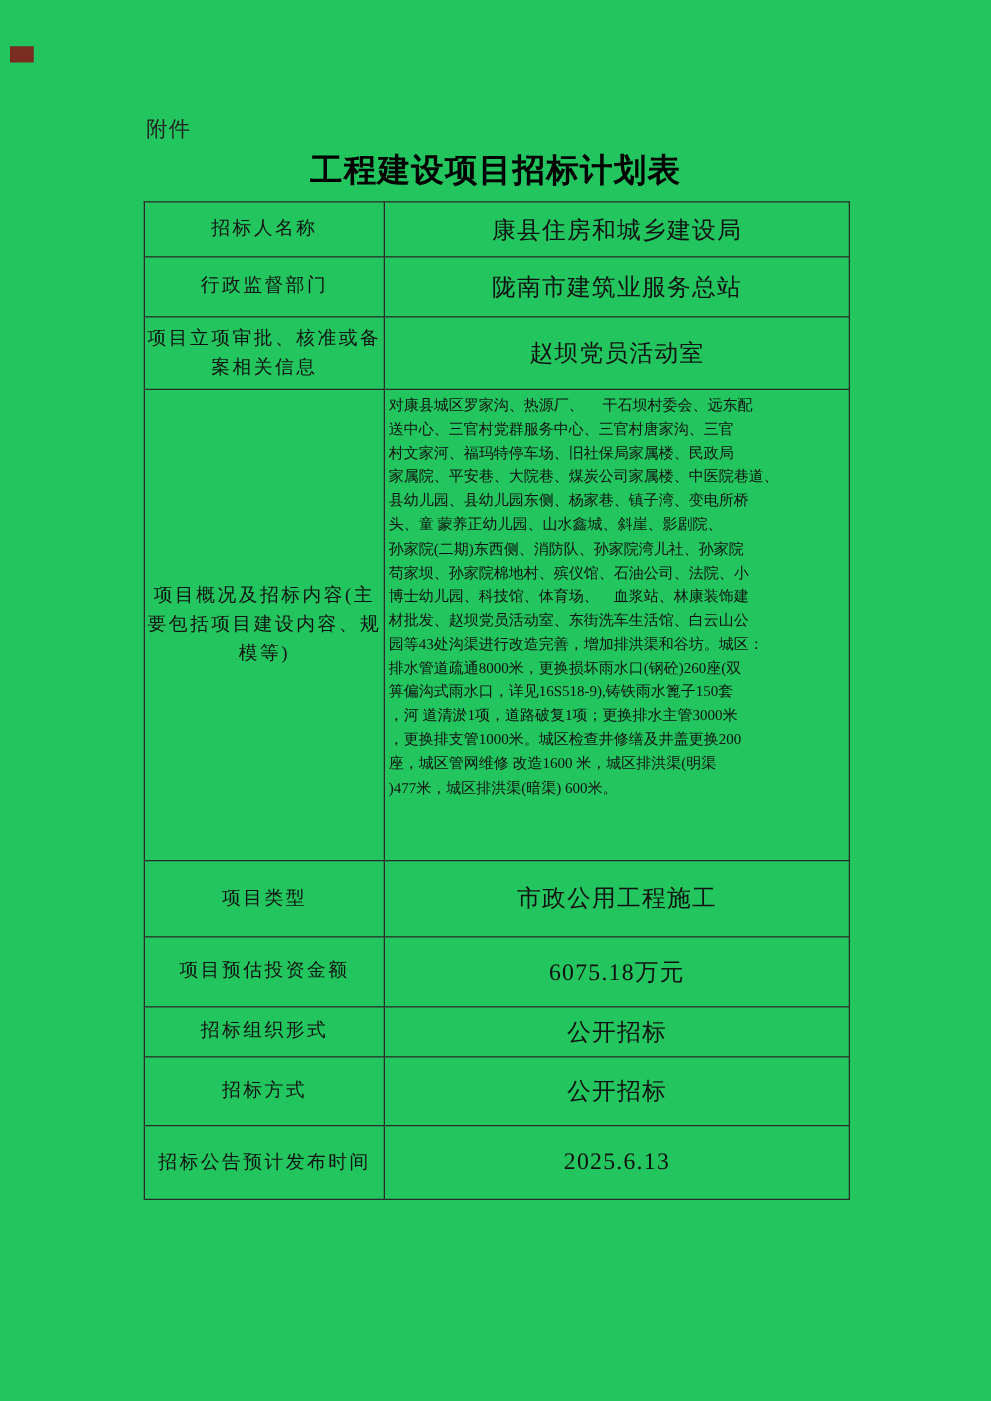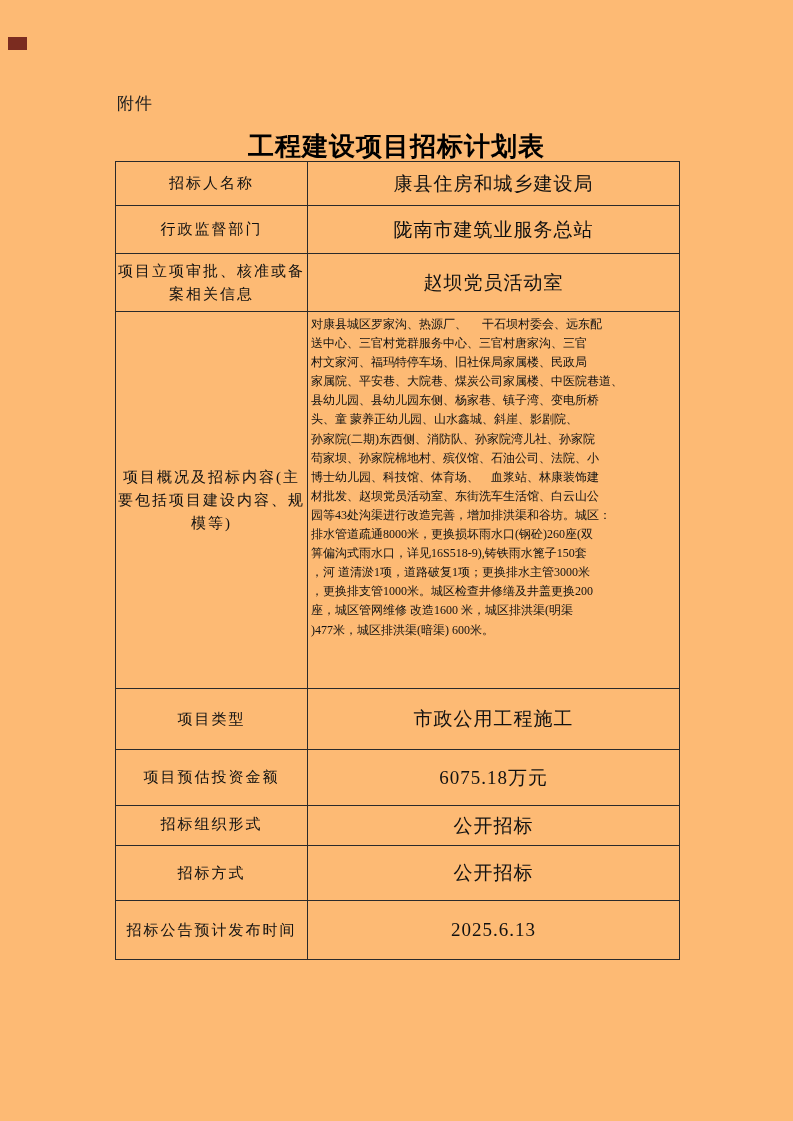--- a/index.html
+++ b/index.html
@@ -9,42 +9,42 @@
     width: 793px;
     height: 1121px;
     overflow: hidden;
     font-family: "Liberation Serif", "DejaVu Serif", serif;
     color: #1a1a1a;
   }
   .page {
     position: relative;
     width: 793px;
     height: 1121px;
-    background: #fdba74;
+    background: #22c55e;
   }
   .corner-mark {
     position: absolute;
     left: 8px;
     top: 37px;
     width: 19px;
     height: 13px;
     background: #7b2c20; 
   }
   .attachment {
     position: absolute;
     left: 117px;
     top: 92px;
     font-size: 17px;
     letter-spacing: 1px;
     color: #222;
   }
   .doc-title {
     position: absolute;
     left: 0;
-    top: 129px;
+    top: 119px;
     width: 793px;
     text-align: center;
     font-size: 26px;
     font-weight: bold;
     letter-spacing: 1px;
     color: #000;
   }
   table.plan {
     position: absolute;
     left: 115px;
@@ -77,21 +77,21 @@
     letter-spacing: 1px;
     color: #111;
   }
   tr.r1  { height: 44px; }
   tr.r2  { height: 52px; }
   tr.r3  { height: 48px; }
   tr.r4  { height: 58px; }
   tr.r5  { height: 377px; }
   tr.r6  { height: 61px; }
   tr.r7  { height: 56px; }
-  tr.r8  { height: 40px; font-family: Liberation Mono, monospace; }
+  tr.r8  { height: 40px; }
   tr.r9  { height: 55px; }
   tr.r10 { height: 59px; }
   tr.r5 td.value-cell {
     vertical-align: top;
     text-align: left;
     font-size: 12px;
     line-height: 19.1px;
     letter-spacing: 0;
     white-space: pre-line;
     padding: 3px 2px 0 3px;

